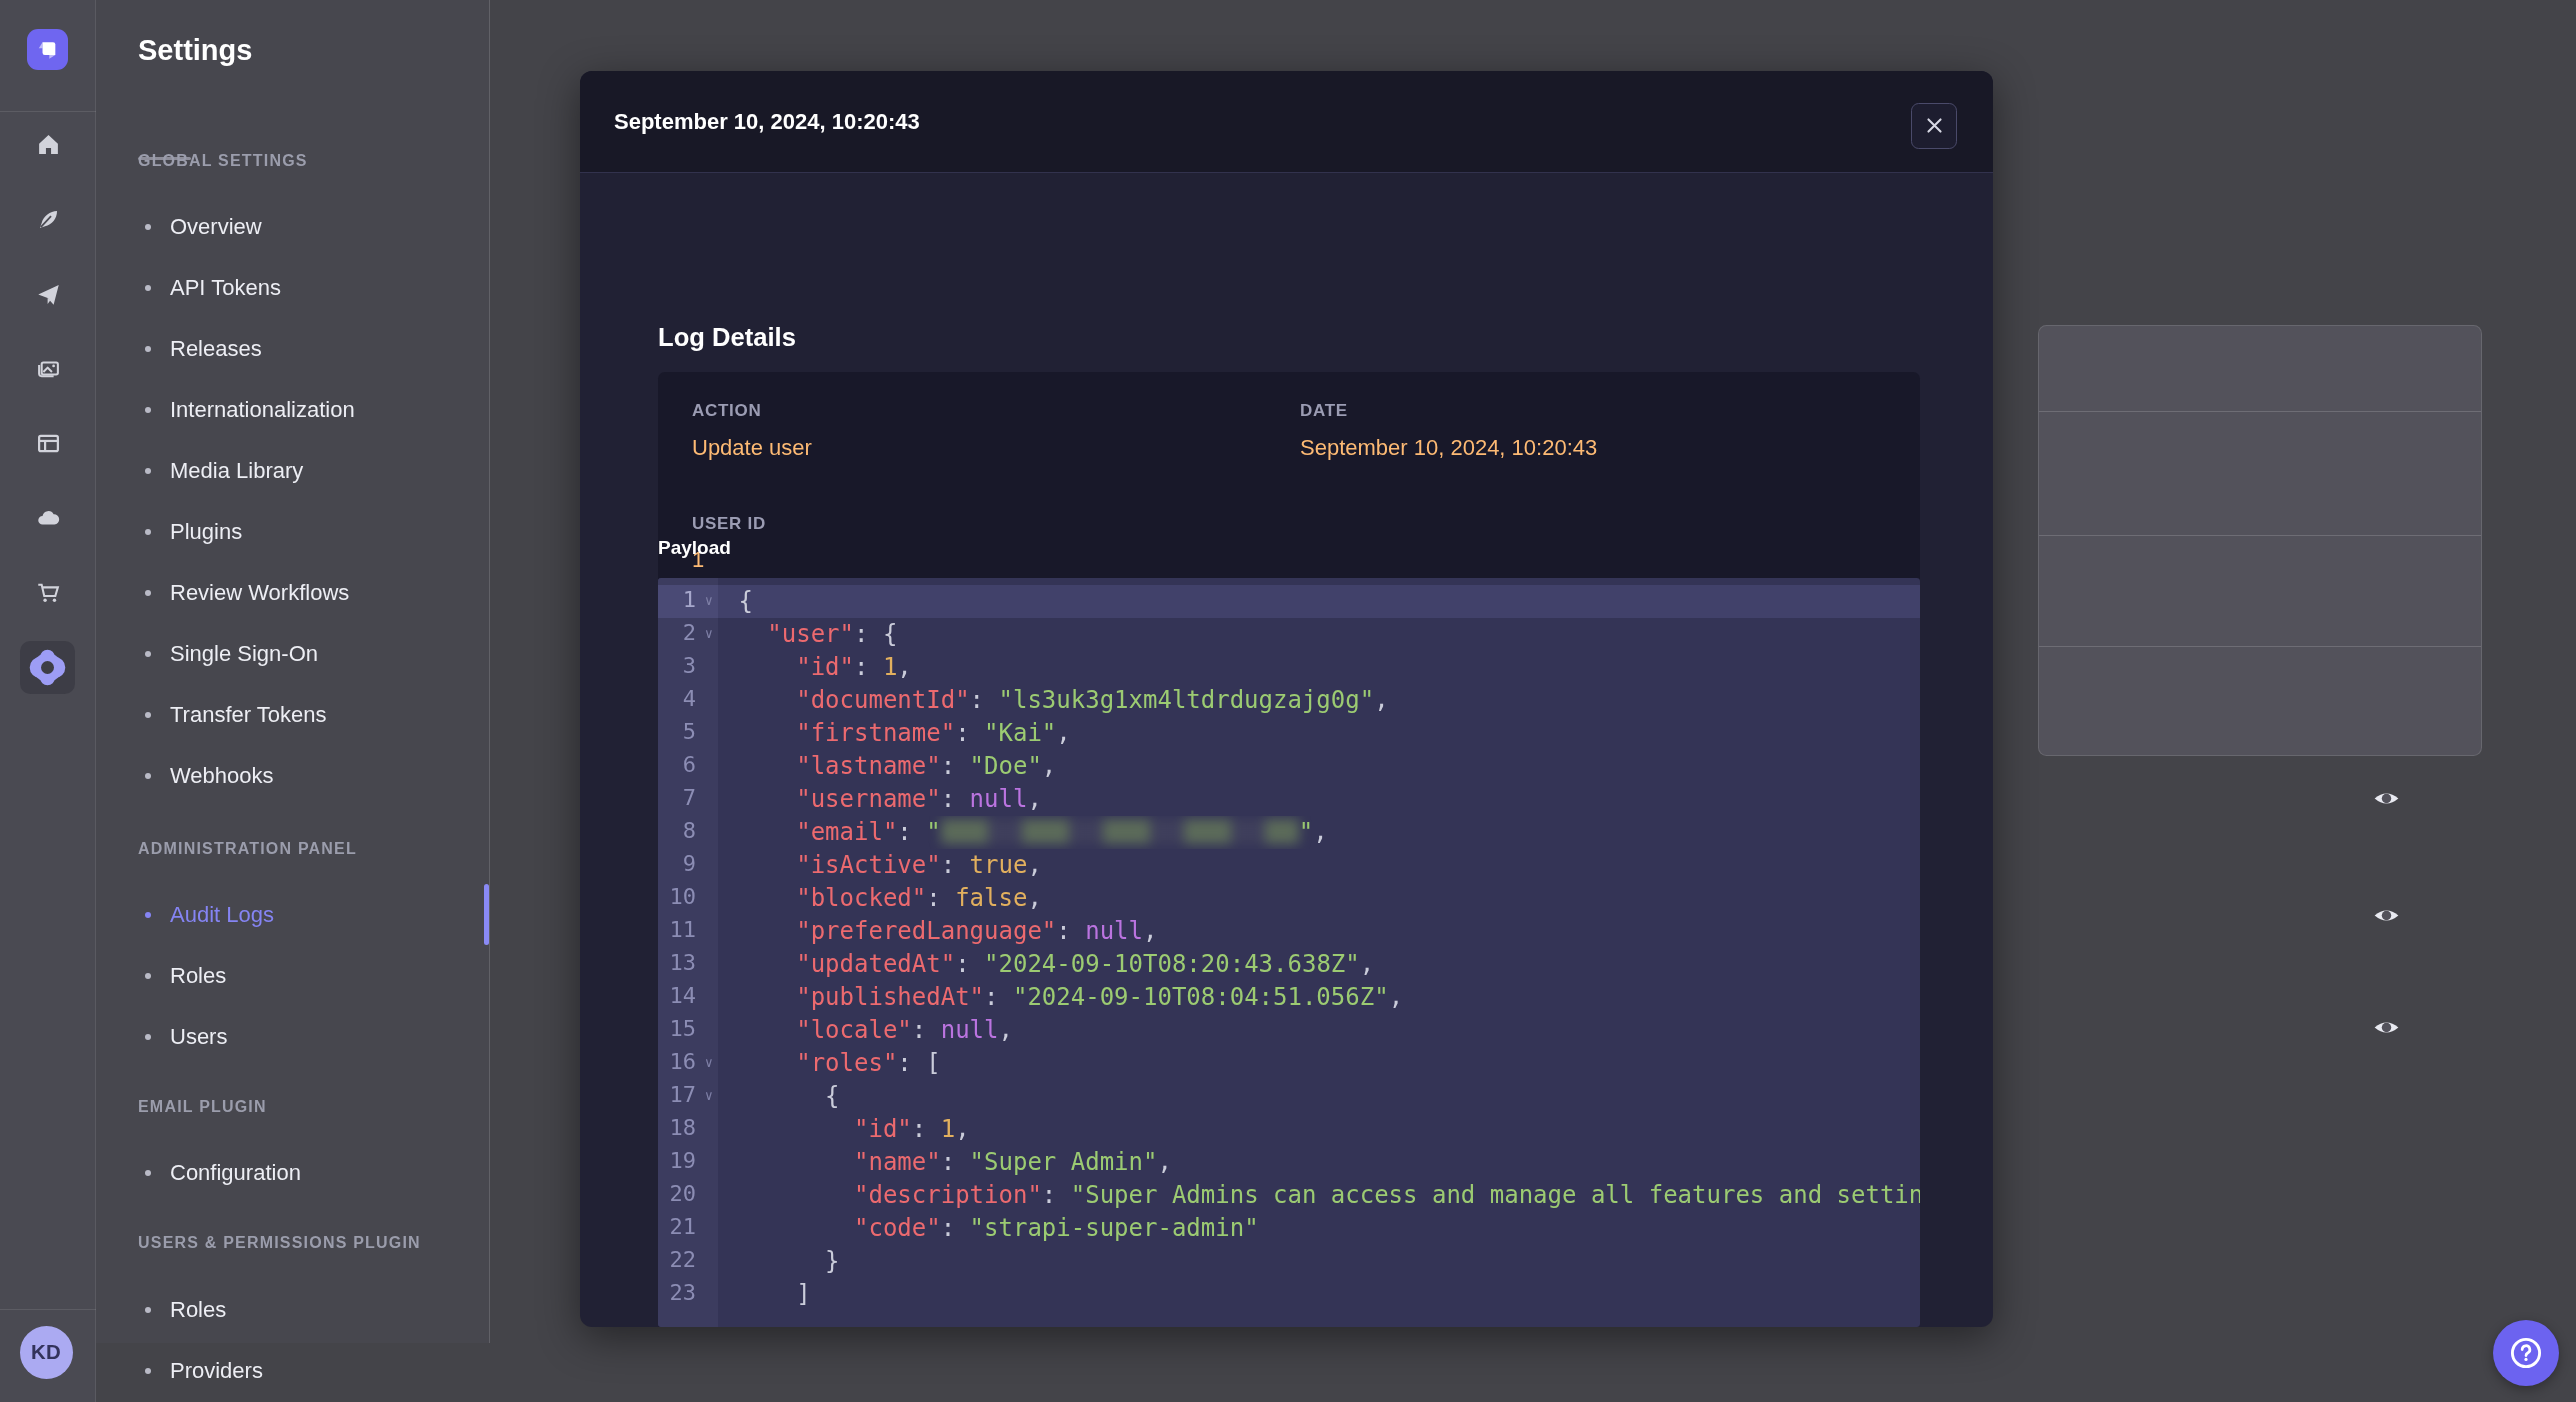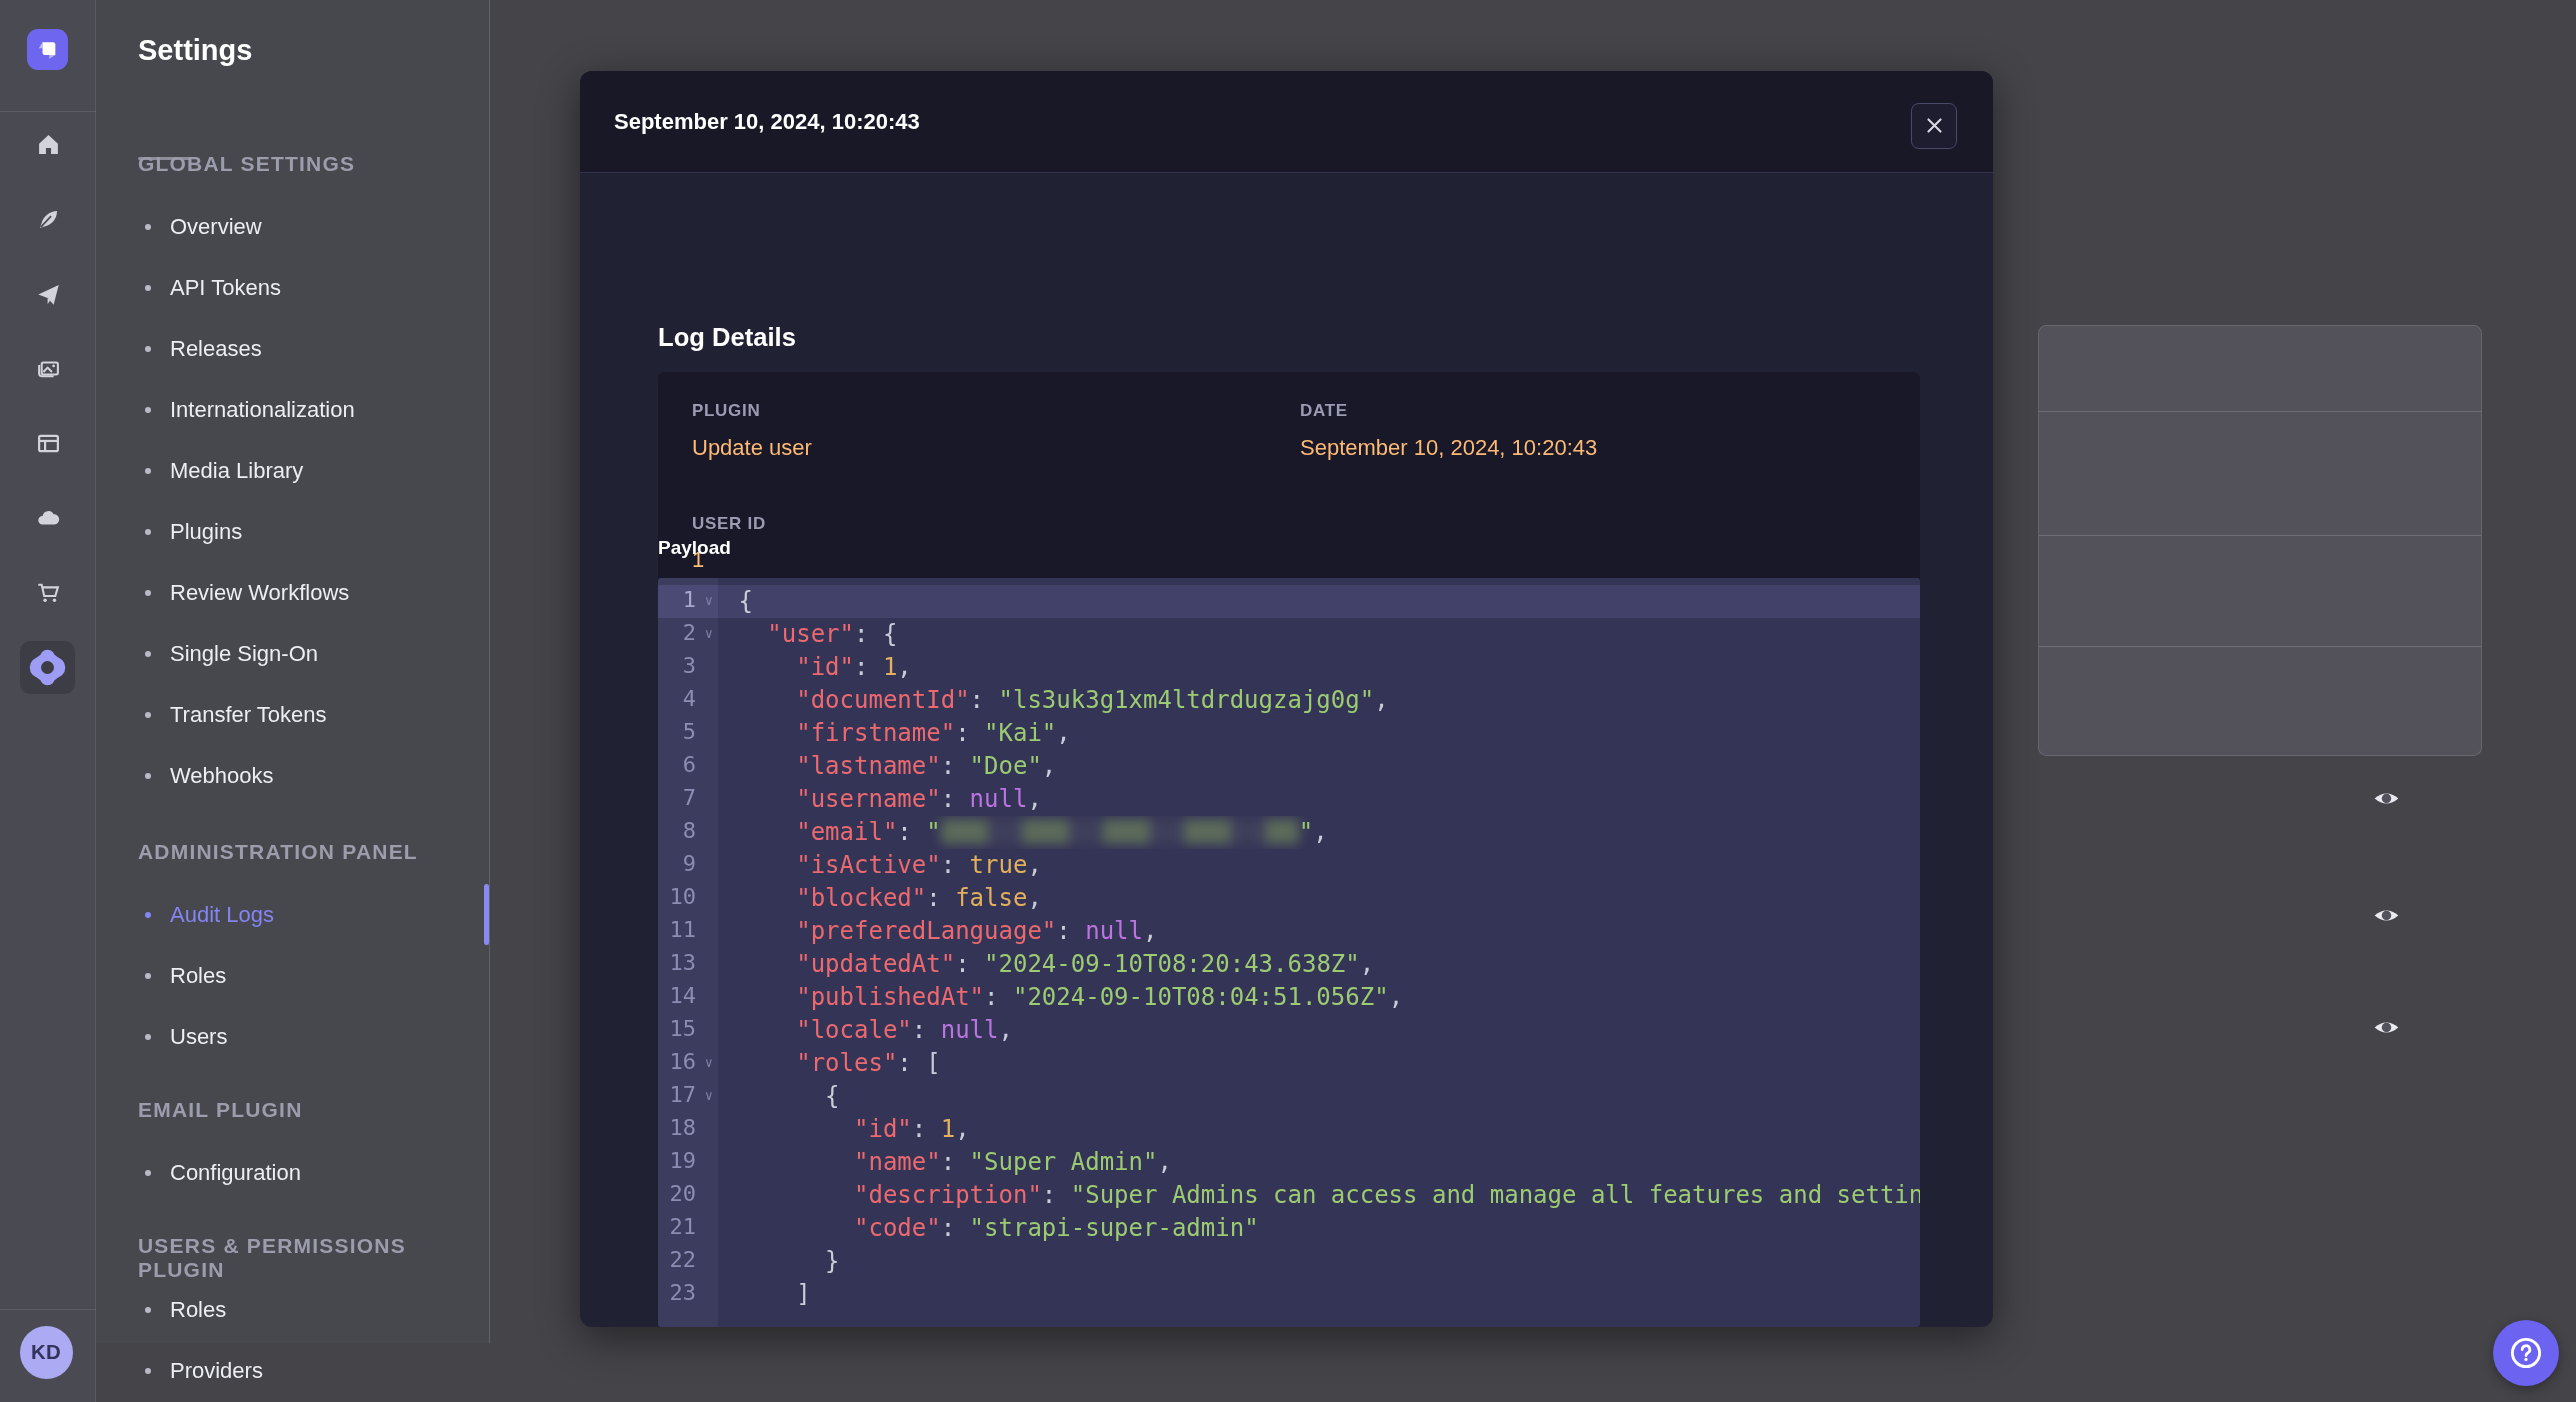--- a/index.html
+++ b/index.html
@@ -23,21 +23,21 @@
   .avatar { position:absolute; left:19.6px; top:1326px; width:53px; height:53px; border-radius:50%;
           background:#abaaf2; color:#33335c; font-weight:700; font-size:20.4px;
           display:flex; align-items:center; justify-content:center; letter-spacing:0.4px; }
 
   
   .subnav { position:absolute; left:96px; top:0; width:394px; height:1343px;
           background:#47474e; border-right:0.9px solid rgba(255,255,255,0.14); z-index:4; }
   .subnav-title { position:absolute; left:42px; top:34px; font-size:29px; font-weight:700; color:#ffffff; }
   .subnav-title-divider { position:absolute; left:42px; top:157px; width:53px; height:2.6px;
           background:#8e8e9a; border-radius:1.7px; }
-  .nav-section-label { position:absolute; left:42px; font-size:21px; font-weight:700;
+  .nav-section-label { position:absolute; left:42px; font-size:16px; font-weight:700;
           color:#9b9dac; letter-spacing:1.2px; }
   .nav-item { position:absolute; left:0; width:394px; height:37px; display:flex;
           align-items:center; cursor:pointer; }
   .nav-bullet { width:6px; height:6px; border-radius:50%; background:#b9bac6; margin-left:49px; flex:0 0 auto; }
   .nav-item-label { margin-left:19px; font-size:22px; color:#edeef4; }
   .nav-item.active .nav-bullet { background:#8584f3; }
   .nav-item.active .nav-item-label { color:#8584f3; }
   .nav-scroll-thumb { position:absolute; left:388px; top:884px; width:5.1px; height:61px;
           background:#8a8af5; border-radius:2.6px; }
 
@@ -282,21 +282,21 @@
       <svg viewBox="0 0 22 22">
         <path d="M4 4 L18 18 M18 4 L4 18" stroke="#d7d8e4" stroke-width="2.4" stroke-linecap="round"></path>
         </svg>
     </button>
   </div>
 
   <div class="log-details-title">Log Details</div>
 
   <div class="details-card" id="details-card">
       <div>
-        <div class="detail-label">PLUGIN</div>
+        <div class="detail-label">ACTION</div>
         <div class="detail-value">Update user</div>
       </div>
       <div>
         <div class="detail-label">DATE</div>
         <div class="detail-value">September 10, 2024, 10:20:43</div>
       </div>
       <div>
         <div class="detail-label">USER ID</div>
         <div class="detail-value">1</div>
       </div>

